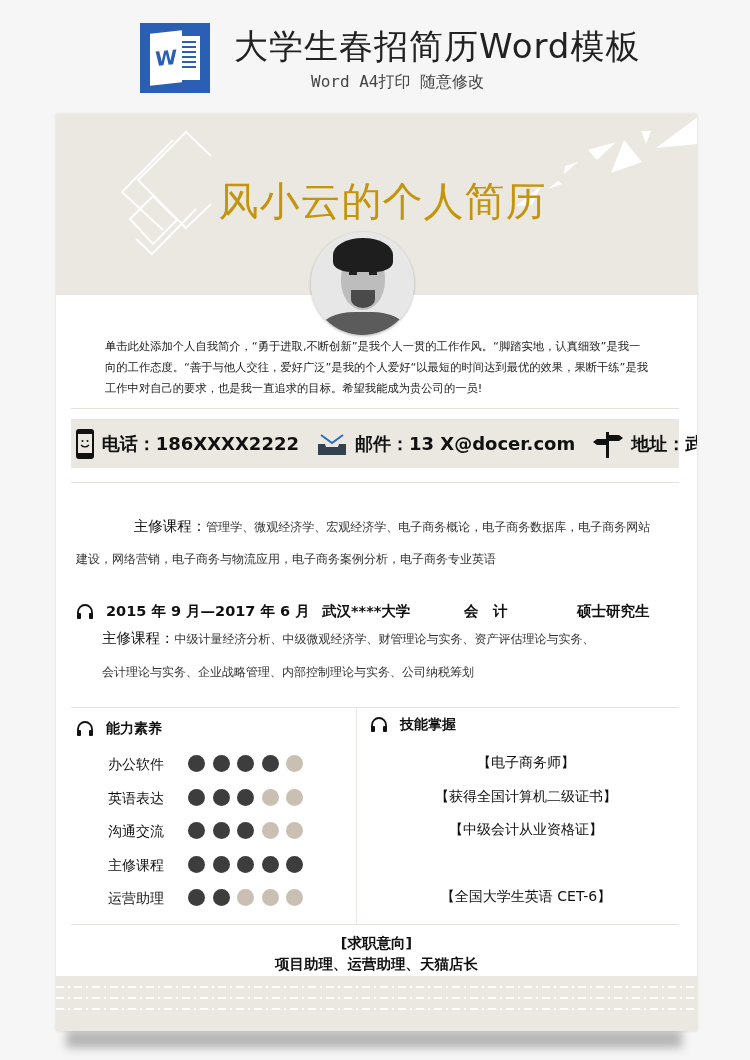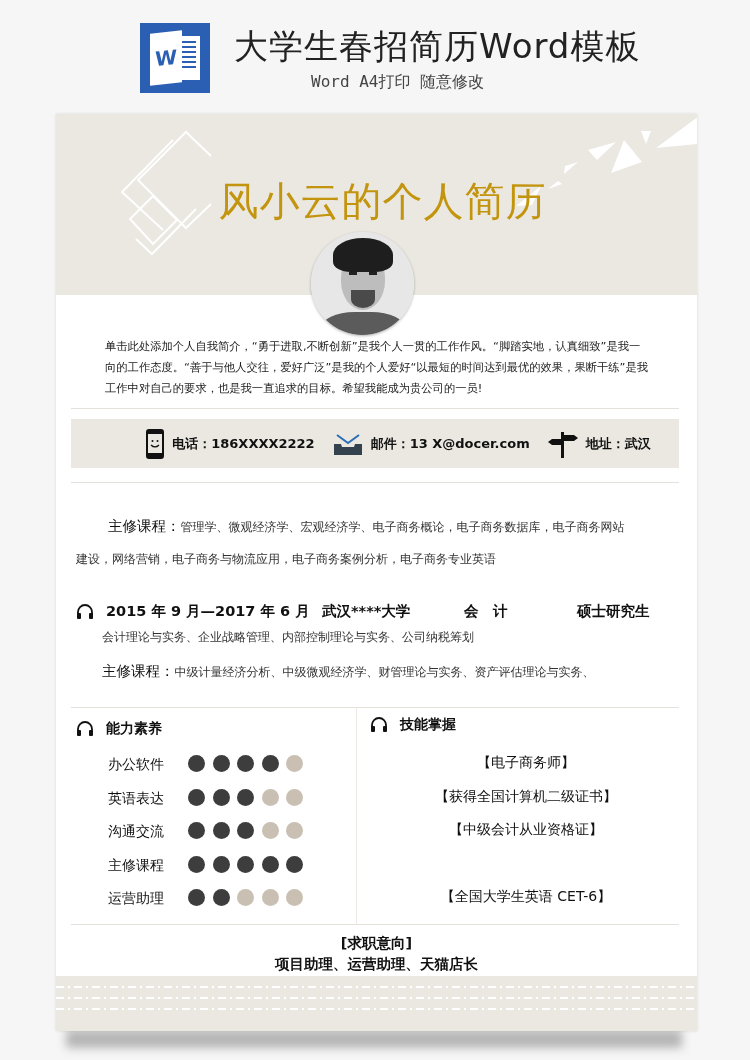--- a/index.html
+++ b/index.html
@@ -86,21 +86,21 @@
   .intro {
     position: absolute; left: 49px; top: 222px; width: 545px;
     font-size: 11.3px; line-height: 21px; color: #222;
     font-family: "DejaVu Sans", sans-serif;
   }
   .hr { position: absolute; height: 1px; background: #e5e2dc; }
   .contact-bar {
     position: absolute; left: 15px; top: 305px; width: 608px; height: 49px;
     background: #ebe8e2;
     display: flex; align-items: center; justify-content: center; gap: 18px;
-    font-weight: bold; font-size: 13px; color: #111; padding-left: 47px;
+    font-weight: bold; font-size: 18px; color: #111; padding-left: 47px;
   }
   .contact-item { display: flex; align-items: center; gap: 8px; white-space: nowrap; }
   .edu { position: absolute; left: 20px; width: 600px; }
   .edu-head {
     display: flex; align-items: center; font-weight: bold; font-size: 14.5px; color: #111;
     white-space: nowrap;
   }
   .edu-head .hp { margin-right: 12px; }
   .edu-course {
     font-size: 12px; line-height: 33px; color: #333;
@@ -219,42 +219,42 @@
         <polygon points="16,5 26,5 30,8 26,11 16,11" fill="#111"></polygon>
         <polygon points="13,9 4,9 0,12 4,15 13,15" fill="#111"></polygon>
       </svg>
       <span>地址：武汉</span>
     </div>
   </div>
 
   <div class="hr" style="left:15px; top:368px; width:608px;"></div>
 
   <div class="edu" style="top:386px;">
-    <div class="edu-course" style="margin-top:10px; padding-left:32px;">
+    <div class="edu-course" style="margin-top:10px; padding-left:32px;text-align:center;">
       <b>主修课程：</b><span>管理学、微观经济学、宏观经济学、电子商务概论，电子商务数据库，电子商务网站</span>
     </div>
     <div class="edu-course" style="margin-top:-1px;">建设，网络营销，电子商务与物流应用，电子商务案例分析，电子商务专业英语</div>
   </div>
 
   <div class="edu" style="top:488px;">
     <div class="edu-head">
       <svg class="hp" width="18" height="16" viewBox="0 0 18 16">
         <path d="M2 11 V8 A7 7 0 0 1 16 8 V11" fill="none" stroke="#111" stroke-width="1.8"></path>
         <rect x="1" y="9" width="4" height="6" rx="1" fill="#111"></rect>
           <rect x="13" y="9" width="4" height="6" rx="1" fill="#111"></rect>
       </svg>
       <span style="width:216px">2015 年 9 月—2017 年 6 月</span>
       <span style="width:142px">武汉****大学</span>
       <span style="width:113px">会　计</span>
       <span>硕士研究生</span>
     </div>
-    <div class="edu-course" style="padding-left:26px;">会计理论与实务、企业战略管理、内部控制理论与实务、公司纳税筹划</div>
     <div class="edu-course" style="margin-top:1px; padding-left:26px;">
       <b>主修课程：</b><span>中级计量经济分析、中级微观经济学、财管理论与实务、资产评估理论与实务、</span>
     </div>
+    <div class="edu-course" style="padding-left:26px;">会计理论与实务、企业战略管理、内部控制理论与实务、公司纳税筹划</div>
   </div>
 
   <div class="hr" style="left:15px; top:593px; width:608px;"></div>
   <div class="vline"></div>
 
   <div class="sec-title" style="left:20px; top:606px;">
     <svg width="18" height="16" viewBox="0 0 18 16">
       <path d="M2 11 V8 A7 7 0 0 1 16 8 V11" fill="none" stroke="#111" stroke-width="1.8"></path>
       <rect x="1" y="9" width="4" height="6" rx="1" fill="#111"></rect>
         <rect x="13" y="9" width="4" height="6" rx="1" fill="#111"></rect>

